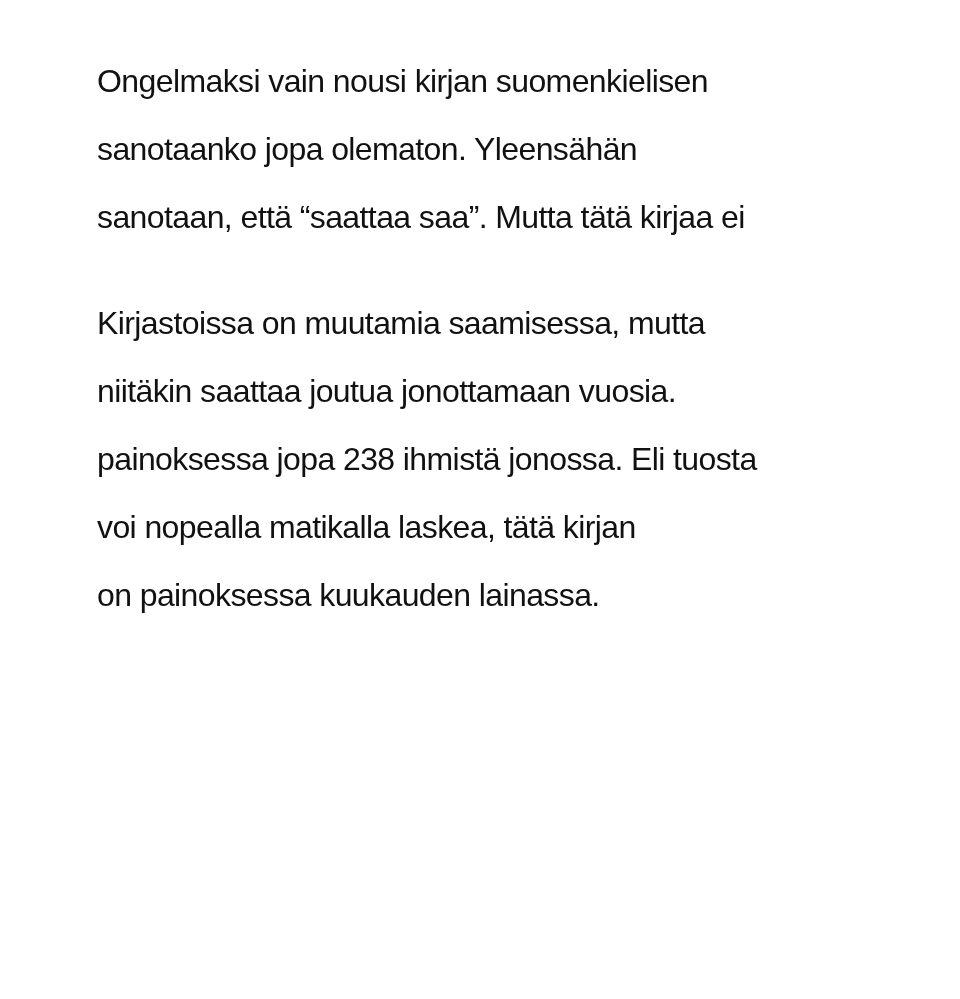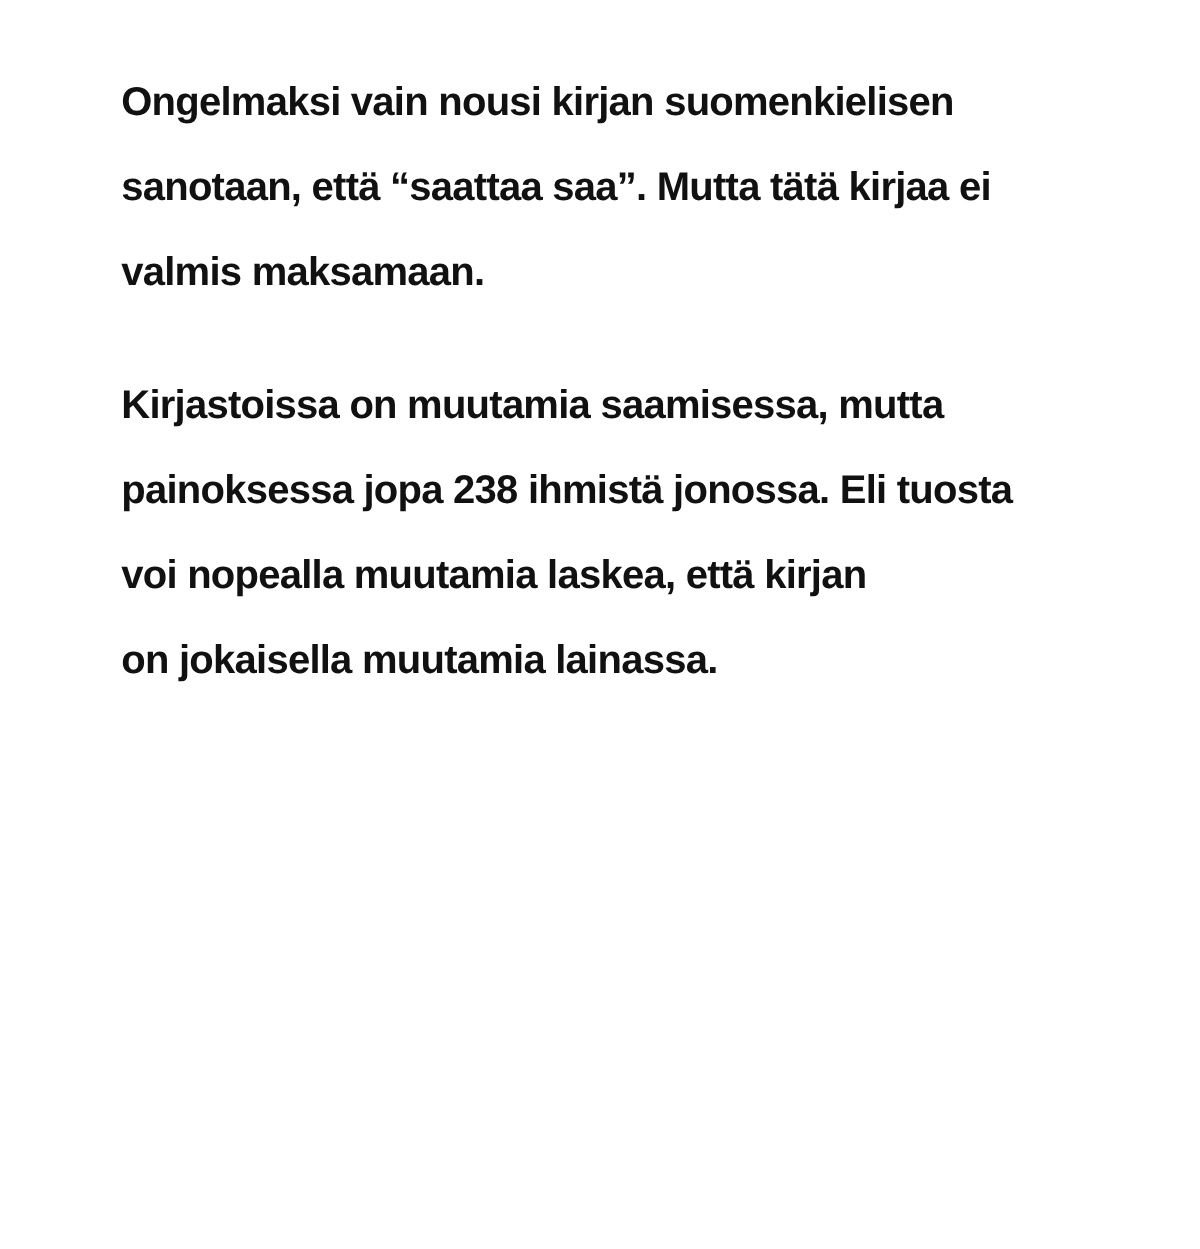--- a/index.html
+++ b/index.html
@@ -23,31 +23,31 @@
       line-height: 68px;
       color: #111111;
       letter-spacing: -0.6px;
     }
     .para {
       margin: 0 0 38px 0;
     }
     .line {
       display: block;
       white-space: nowrap;
-      font-weight: bold;
     }
   </style>
 </head>
 <body>
 
 <div class="article">
   <p class="para">
     <span class="line">Ongelmaksi vain nousi kirjan suomenkielisen</span>
+    <span class="line">sanotaanko jopa olematon. Yleensähän</span>
     <span class="line">sanotaan, että “saattaa saa”. Mutta tätä kirjaa ei</span>
-    <span class="line">valmis maksamaan.</span>
   </p>
   <p class="para">
     <span class="line">Kirjastoissa on muutamia saamisessa, mutta</span>
+    <span class="line">niitäkin saattaa joutua jonottamaan vuosia.</span>
     <span class="line">painoksessa jopa 238 ihmistä jonossa. Eli tuosta</span>
-    <span class="line">voi nopealla muutamia laskea, että kirjan</span>
-    <span class="line">on jokaisella muutamia lainassa.</span>
+    <span class="line">voi nopealla matikalla laskea, tätä kirjan</span>
+    <span class="line">on painoksessa kuukauden lainassa.</span>
   </p>
 </div>
 
 </body></html>

